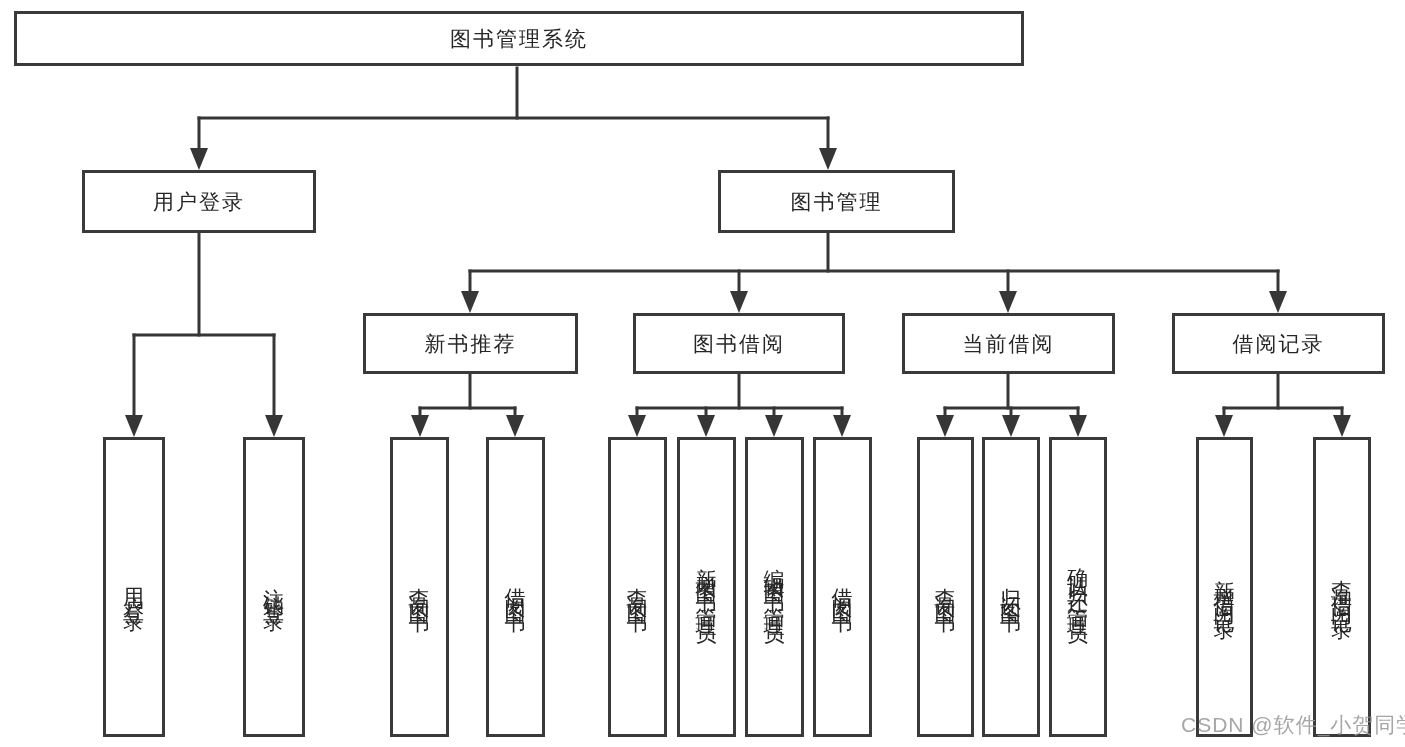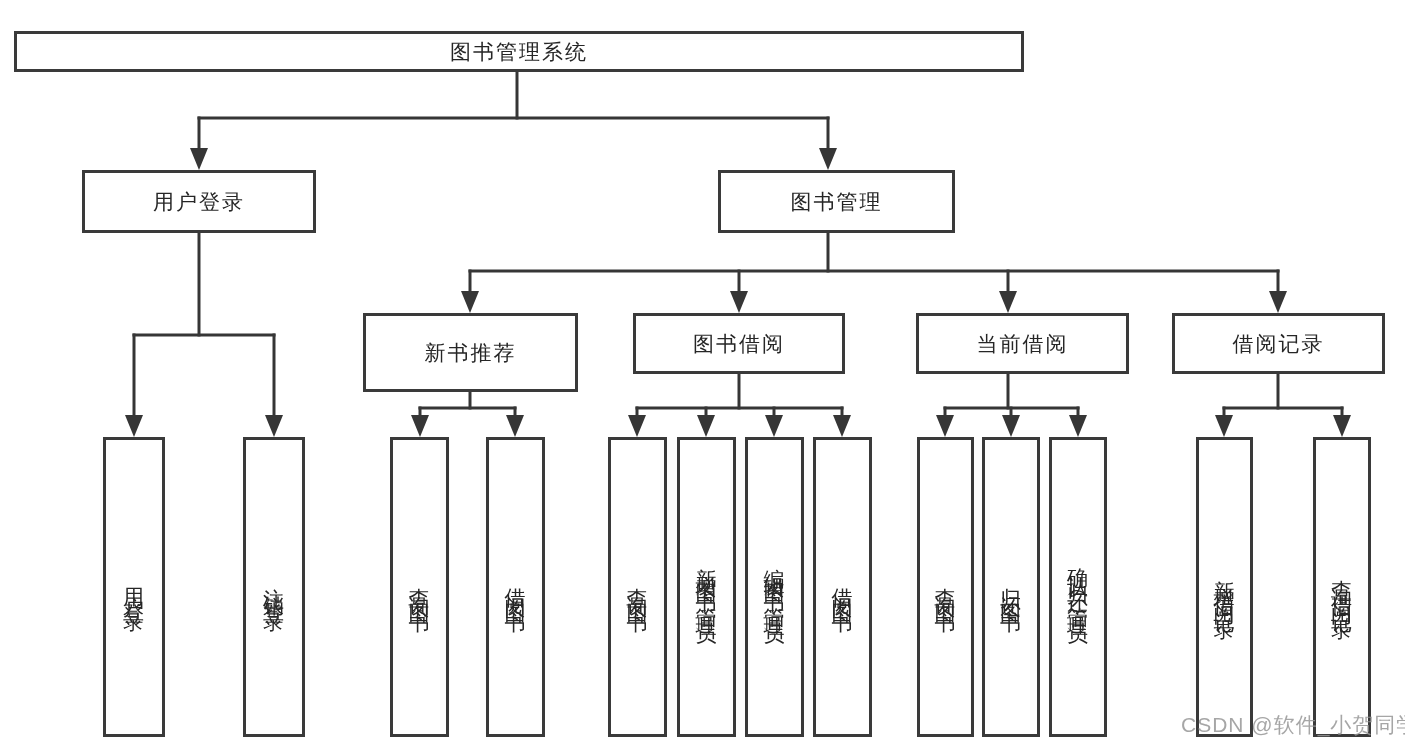--- a/index.html
+++ b/index.html
@@ -141,28 +141,28 @@
     <g>
       <path d="M1278 374 V408"></path>
       <path d="M1224 408 H1342"></path>
       <path d="M1224 408 V417"></path>
       <path d="M1342 408 V417"></path>
       <path class="arrow" d="M1215 415 L1233 415 L1224 437 Z"></path>
       <path class="arrow" d="M1333 415 L1351 415 L1342 437 Z"></path>
     </g>
   </svg>
 
-  <div class="box hbox" style="left:14px; top:31px; width:1010px; height:41px;">图书管理系统</div>
+  <div class="box hbox" style="left:14px; top:11px; width:1010px; height:55px;">图书管理系统</div>
 
   <div class="box hbox" style="left:82px; top:170px; width:234px; height:63px;">用户登录</div>
   <div class="box hbox" style="left:718px; top:170px; width:237px; height:63px;">图书管理</div>
 
-  <div class="box hbox" style="left:363px; top:313px; width:215px; height:79px;">新书推荐</div>
+  <div class="box hbox" style="left:363px; top:313px; width:215px; height:61px;">新书推荐</div>
   <div class="box hbox" style="left:633px; top:313px; width:212px; height:61px;">图书借阅</div>
-  <div class="box hbox" style="left:902px; top:313px; width:213px; height:61px;margin-left:14px;">当前借阅</div>
+  <div class="box hbox" style="left:902px; top:313px; width:213px; height:61px;">当前借阅</div>
   <div class="box hbox" style="left:1172px; top:313px; width:213px; height:61px;">借阅记录</div>
 
   <div class="box vbox" style="left:103px; top:437px; width:62px; height:300px;">用户登录</div>
   <div class="box vbox" style="left:243px; top:437px; width:62px; height:300px;">注销登录</div>
 
   <div class="box vbox" style="left:390px; top:437px; width:59px; height:300px;">查询图书</div>
   <div class="box vbox" style="left:486px; top:437px; width:59px; height:300px;">借阅图书</div>
 
   <div class="box vbox" style="left:608px; top:437px; width:59px; height:300px;">查询图书</div>
   <div class="box vbox" style="left:677px; top:437px; width:59px; height:300px;">新增图书（管理员）</div>

